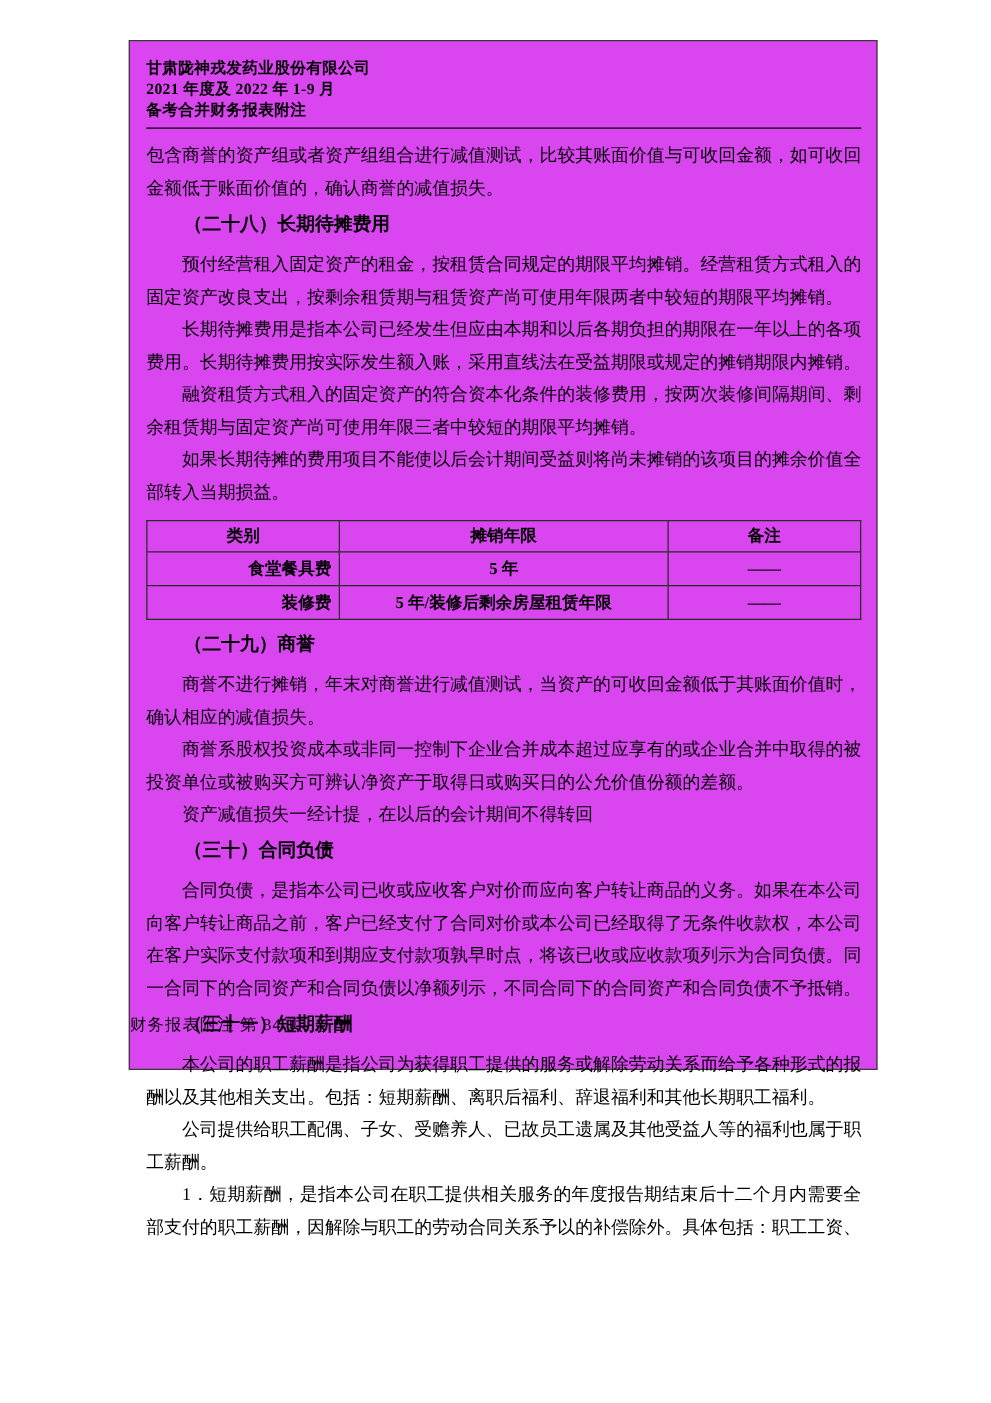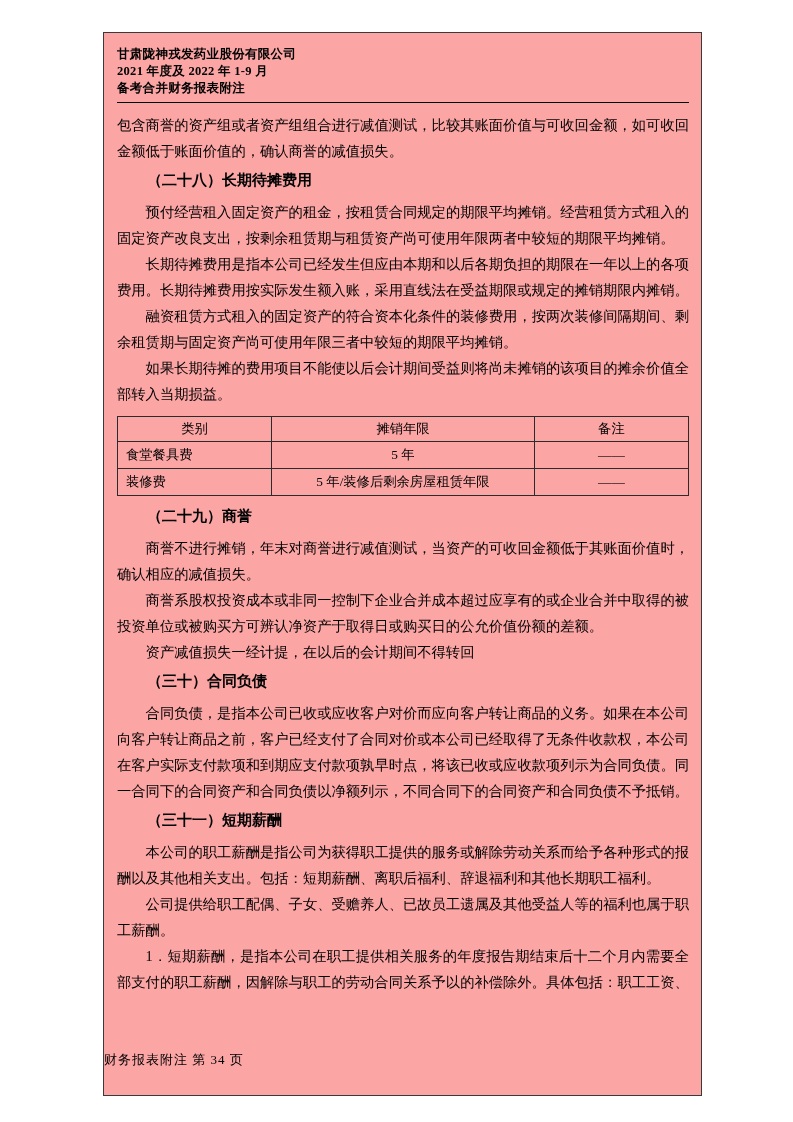--- a/index.html
+++ b/index.html
@@ -6,24 +6,24 @@
   html,body { background:#ffffff; }
   body {
     width:793px; height:1122px;
     position:relative;
     font-family:"Liberation Serif","DejaVu Serif",serif;
     color:#000;
   }
   .frame {
     position:absolute;
     left:103px; top:32px;
-    width:599px; height:1064px;
+    width:599px; height:824px;
     border:1px solid #3a3a3a;
     padding:13px 12px 0 13px;
-    background:#fca5a5;
+    background:#d946ef;
   }
   .doc-header {
     font-size:12.5px;
     font-weight:bold;
     line-height:17px;
     letter-spacing:0.3px;
   }
   .header-rule {
     border-bottom:1px solid #000;
     margin-top:5px;
@@ -49,24 +49,24 @@
     border-collapse:collapse;
     margin:9px 0 7px 0;
     font-size:13.3px;
     line-height:18px;
     text-indent:0;
   }
   table.amort th, table.amort td {
     border:1px solid #2b2b2b;
     padding:4px 6px;
     text-align:center;
-    font-weight:normal;
+    font-weight:bold;
   }
   table.amort th { padding:3px 6px; }
-  table.amort td.cat { text-align:left; padding-left:8px; }
+  table.amort td.cat { text-align:right; padding-left:8px; }
   .doc-footer {
     position:absolute;
     left:0; right:0;
     bottom:26px;
     text-align:left;
     font-size:13px;
     letter-spacing:1px;
   }
 </style>
 </head>

